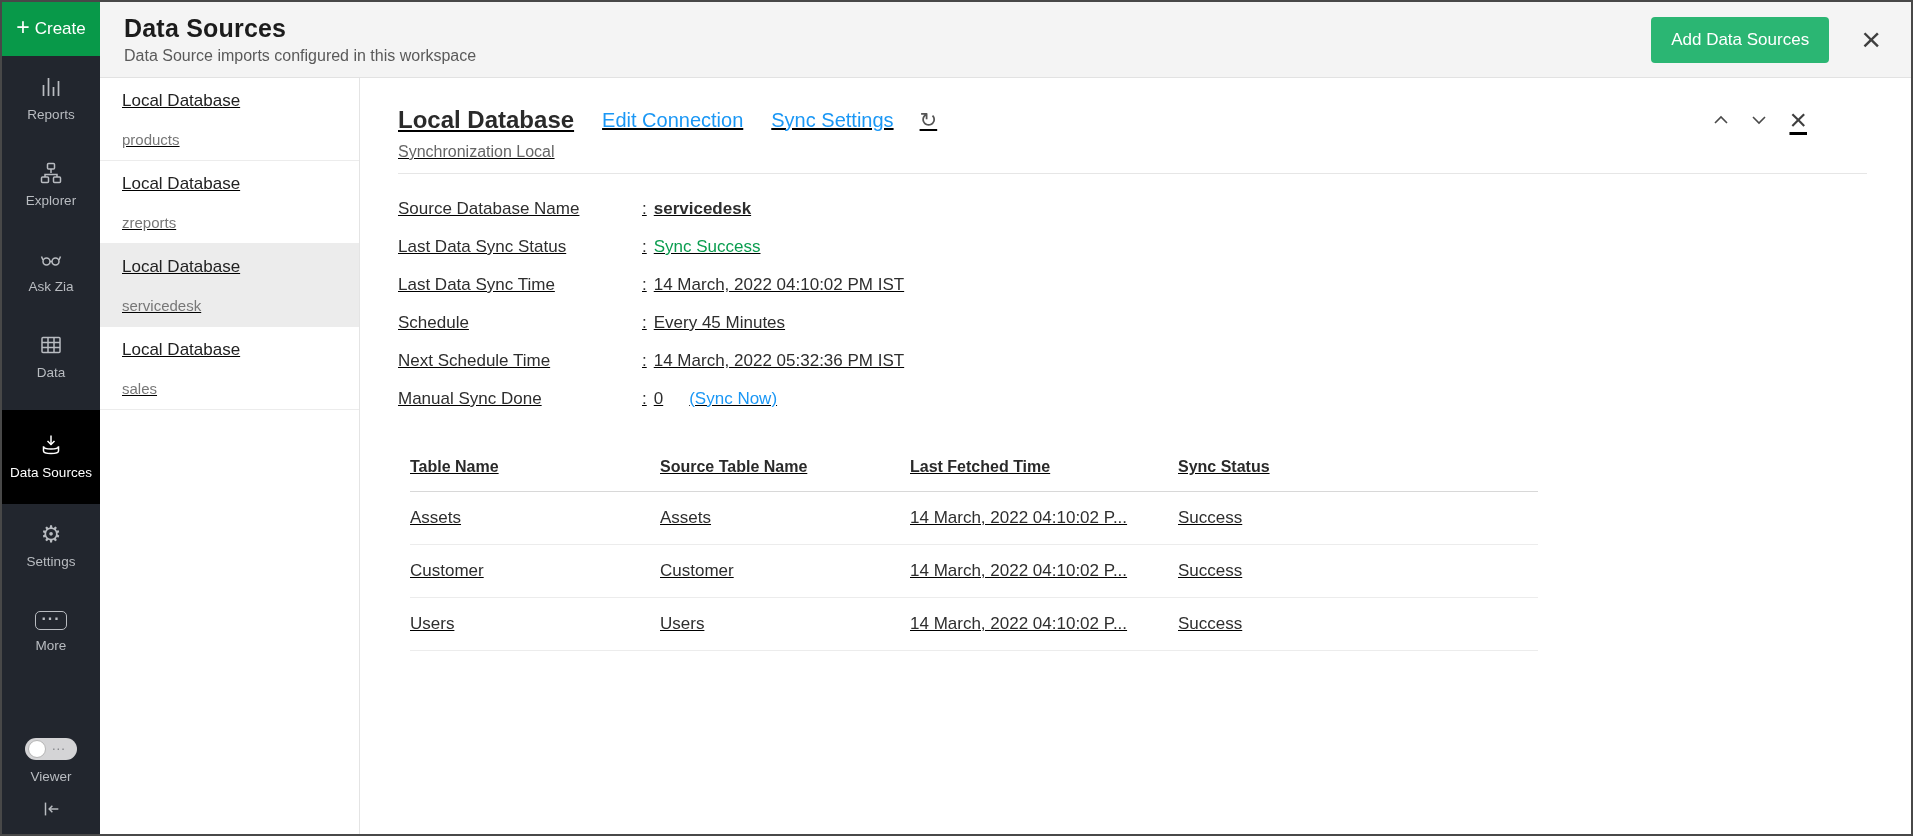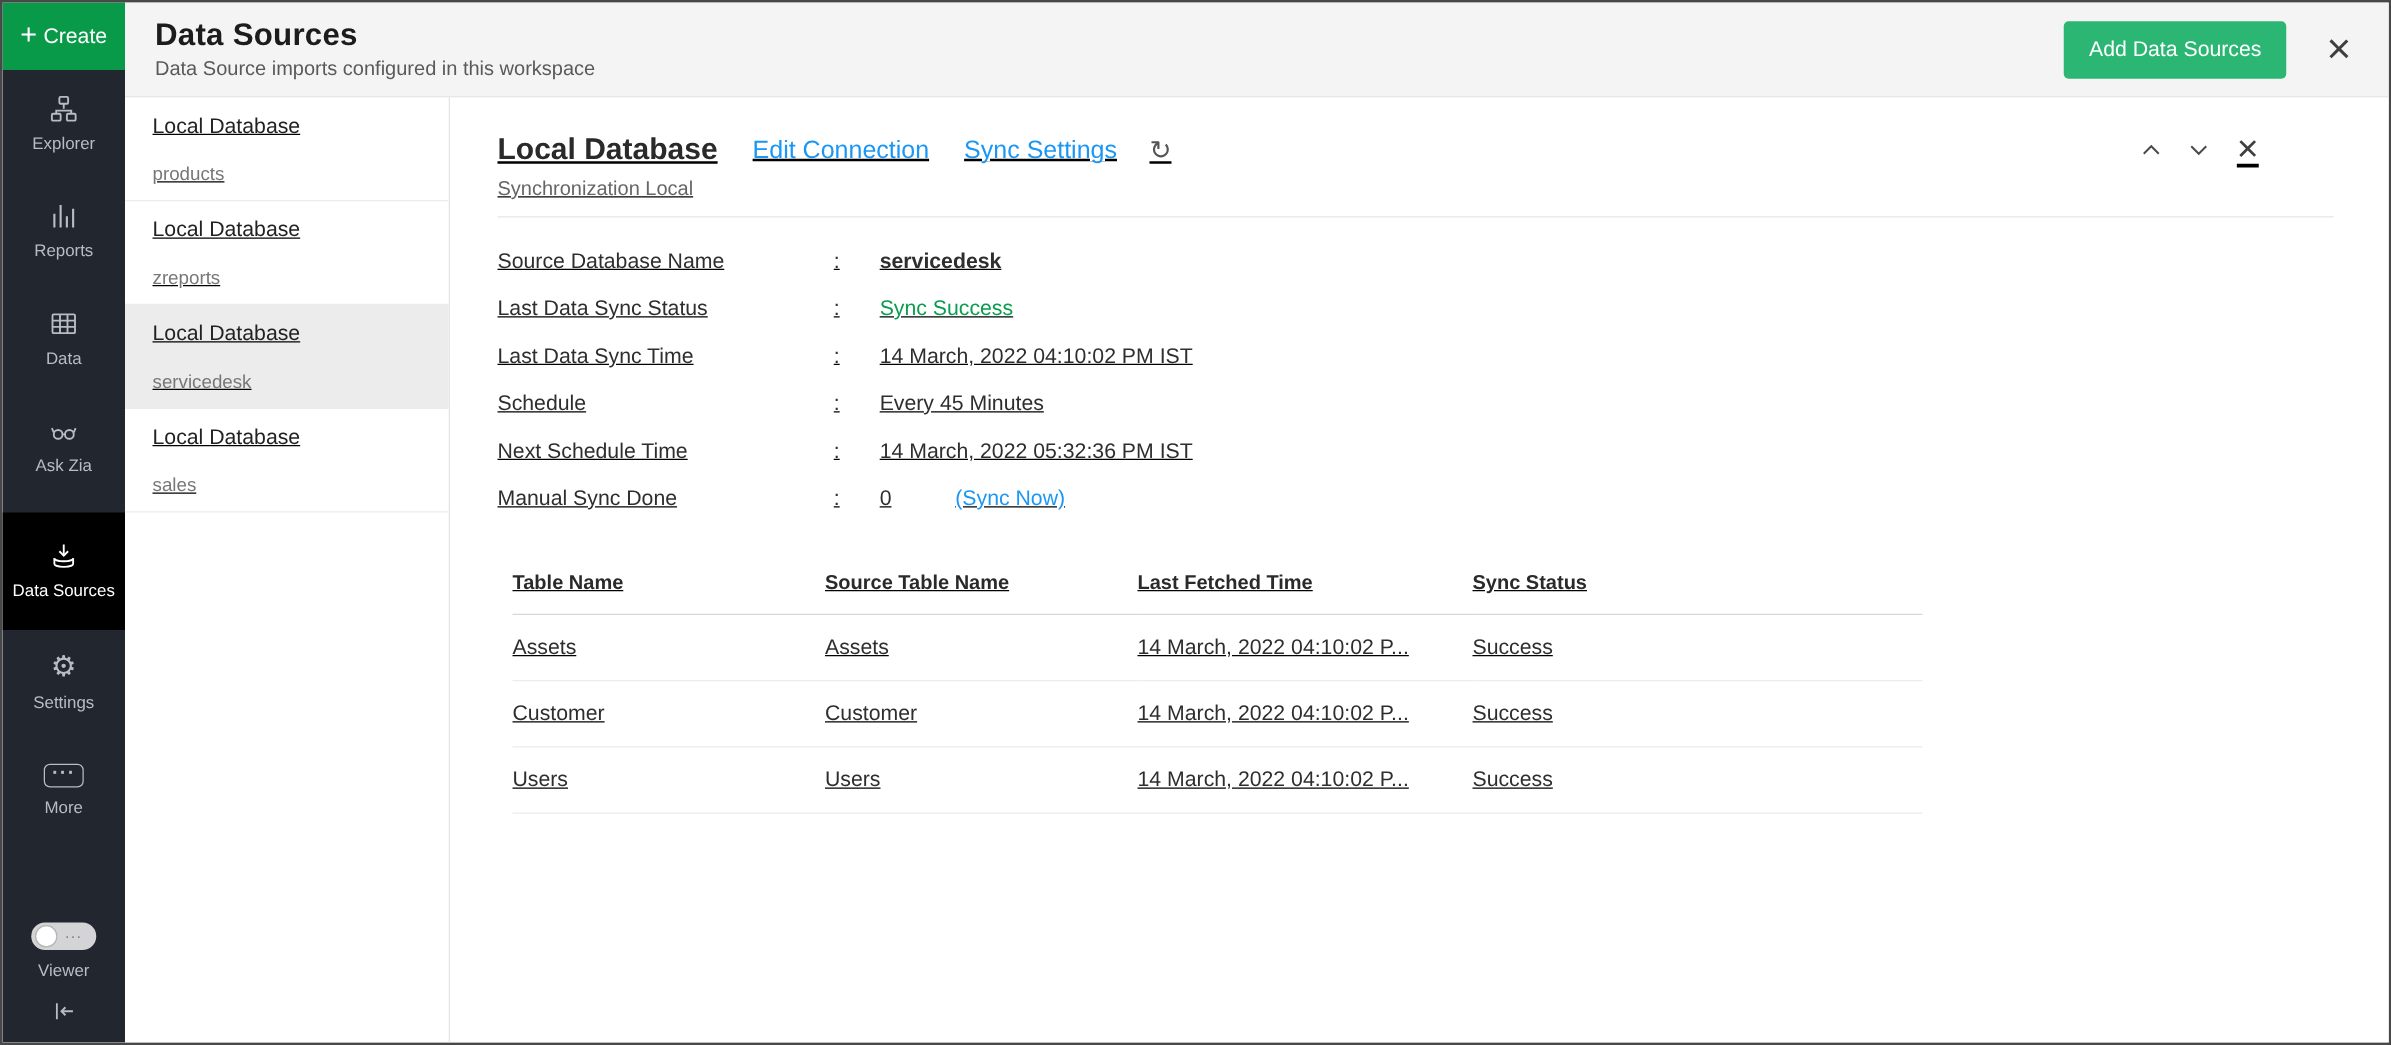--- a/index.html
+++ b/index.html
@@ -46,21 +46,21 @@
   .detail-title { margin: 0; font-size: 24px; font-weight: 700; color: #2a2a2a; }
   .detail-link { font-size: 20px; color: var(--link_blue, #1a97f5); margin-left: 28px; cursor: pointer; text-decoration: none; }
   .refresh { font-family: "DejaVu Sans", sans-serif; font-size: 21px; color: #555; margin-left: 26px; cursor: pointer; line-height: 1; }
   .window-icons { margin-left: auto; margin-right: 60px; display: flex; align-items: center; gap: 22px; color: #4a4a4a; }
   .window-icons .chev { cursor: pointer; display: flex; }
   .panel-close { font-size: 30px; cursor: pointer; line-height: 0.8; color: #3f3f3f; }
   .section-label { margin-top: 9px; font-size: 16px; color: #666; }
   .divider { border-bottom: 1px solid #e6e6e6; margin-top: 12px; }
 
   .fields { margin-top: 16px; }
-  .field-row { display: flex; align-items: center; height: 38px; font-size: 17px; color: #2e2e2e; gap: 25px; }
+  .field-row { display: flex; align-items: center; height: 38px; font-size: 17px; color: #2e2e2e; }
   .field-label { width: 244px; flex: 0 0 244px; }
   .colon { margin-right: 7px; }
   .val-bold { font-weight: 700; }
   .val-success { color: var(--success_green, #0a9d4f); }
   .sync-now { color: var(--link_blue, #1a97f5); margin-left: 26px; cursor: pointer; }
 
   .table-wrap { margin: 30px 0 0 12px; }
   table { border-collapse: collapse; width: 1128px; }
   th { text-align: left; font-size: 16px; font-weight: 700; color: #2a2a2a; padding: 10px 8px 15px 0; border-bottom: 1px solid #d8d8d8; }
   td { font-size: 17px; color: #2e2e2e; padding: 16px 8px 16px 0; border-bottom: 1px solid #ececec; margin-left: 40px; }
@@ -73,58 +73,58 @@
 
   <aside class="sidebar">
     <button class="create-btn">
       <span class="plus">+</span>
       <span>Create</span>
     </button>
 
     <nav class="nav">
       <div class="nav-item">
         <span>
+          <svg width="24" height="24" viewBox="0 0 24 24" fill="none" stroke="currentColor" stroke-width="1.7">
+            <path d="M4.5 21V10M9.5 21V3M14.5 21V12M19.5 21V6"></path>
+          </svg>
+        </span>
+        <span>Reports</span>
+      </div>
+
+      <div class="nav-item">
+        <span>
           <svg width="24" height="24" viewBox="0 0 24 24" fill="none" stroke="currentColor" stroke-width="1.5">
             <rect x="8.5" y="2.5" width="7" height="5.5" rx="1"></rect>
             <rect x="2.5" y="16" width="7" height="5.5" rx="1"></rect>
             <rect x="14.5" y="16" width="7" height="5.5" rx="1"></rect>
             <path d="M12 8v4M6 16v-2.5h12V16"></path>
           </svg>
         </span>
         <span>Explorer</span>
       </div>
 
       <div class="nav-item">
         <span>
-          <svg width="24" height="24" viewBox="0 0 24 24" fill="none" stroke="currentColor" stroke-width="1.7">
-            <path d="M4.5 21V10M9.5 21V3M14.5 21V12M19.5 21V6"></path>
-          </svg>
-        </span>
-        <span>Reports</span>
-      </div>
-
-      <div class="nav-item">
-        <span>
-          <svg width="24" height="24" viewBox="0 0 24 24" fill="none" stroke="currentColor" stroke-width="1.5">
-            <rect x="3" y="4.5" width="18" height="15" rx="1"></rect>
-            <path d="M3 9.5h18M3 14.5h18M9 4.5v15M15 4.5v15"></path>
-          </svg>
-        </span>
-        <span>Data</span>
-      </div>
-
-      <div class="nav-item">
-        <span>
           <svg width="24" height="24" viewBox="0 0 24 24" fill="none" stroke="currentColor" stroke-width="1.5">
             <circle cx="7.5" cy="14.5" r="3.5"></circle>
             <circle cx="16.5" cy="14.5" r="3.5"></circle>
             <path d="M11 14.5h2M2.5 9.5L4 13M21.5 9.5L20 13"></path>
           </svg>
         </span>
         <span>Ask Zia</span>
+      </div>
+
+      <div class="nav-item">
+        <span>
+          <svg width="24" height="24" viewBox="0 0 24 24" fill="none" stroke="currentColor" stroke-width="1.5">
+            <rect x="3" y="4.5" width="18" height="15" rx="1"></rect>
+            <path d="M3 9.5h18M3 14.5h18M9 4.5v15M15 4.5v15"></path>
+          </svg>
+        </span>
+        <span>Data</span>
       </div>
 
       <div class="nav-item active">
         <span>
           <svg width="24" height="24" viewBox="0 0 24 24" fill="none" stroke="currentColor" stroke-width="1.5">
             <path d="M12 2.5v9"></path>
             <path d="M8.5 8L12 11.5 15.5 8"></path>
             <path d="M4.5 13.5V18c0 1.4 3.4 2.5 7.5 2.5s7.5-1.1 7.5-2.5v-4.5"></path>
             <path d="M4.5 13.5c0 1.4 3.4 2.5 7.5 2.5s7.5-1.1 7.5-2.5"></path>
           </svg>

